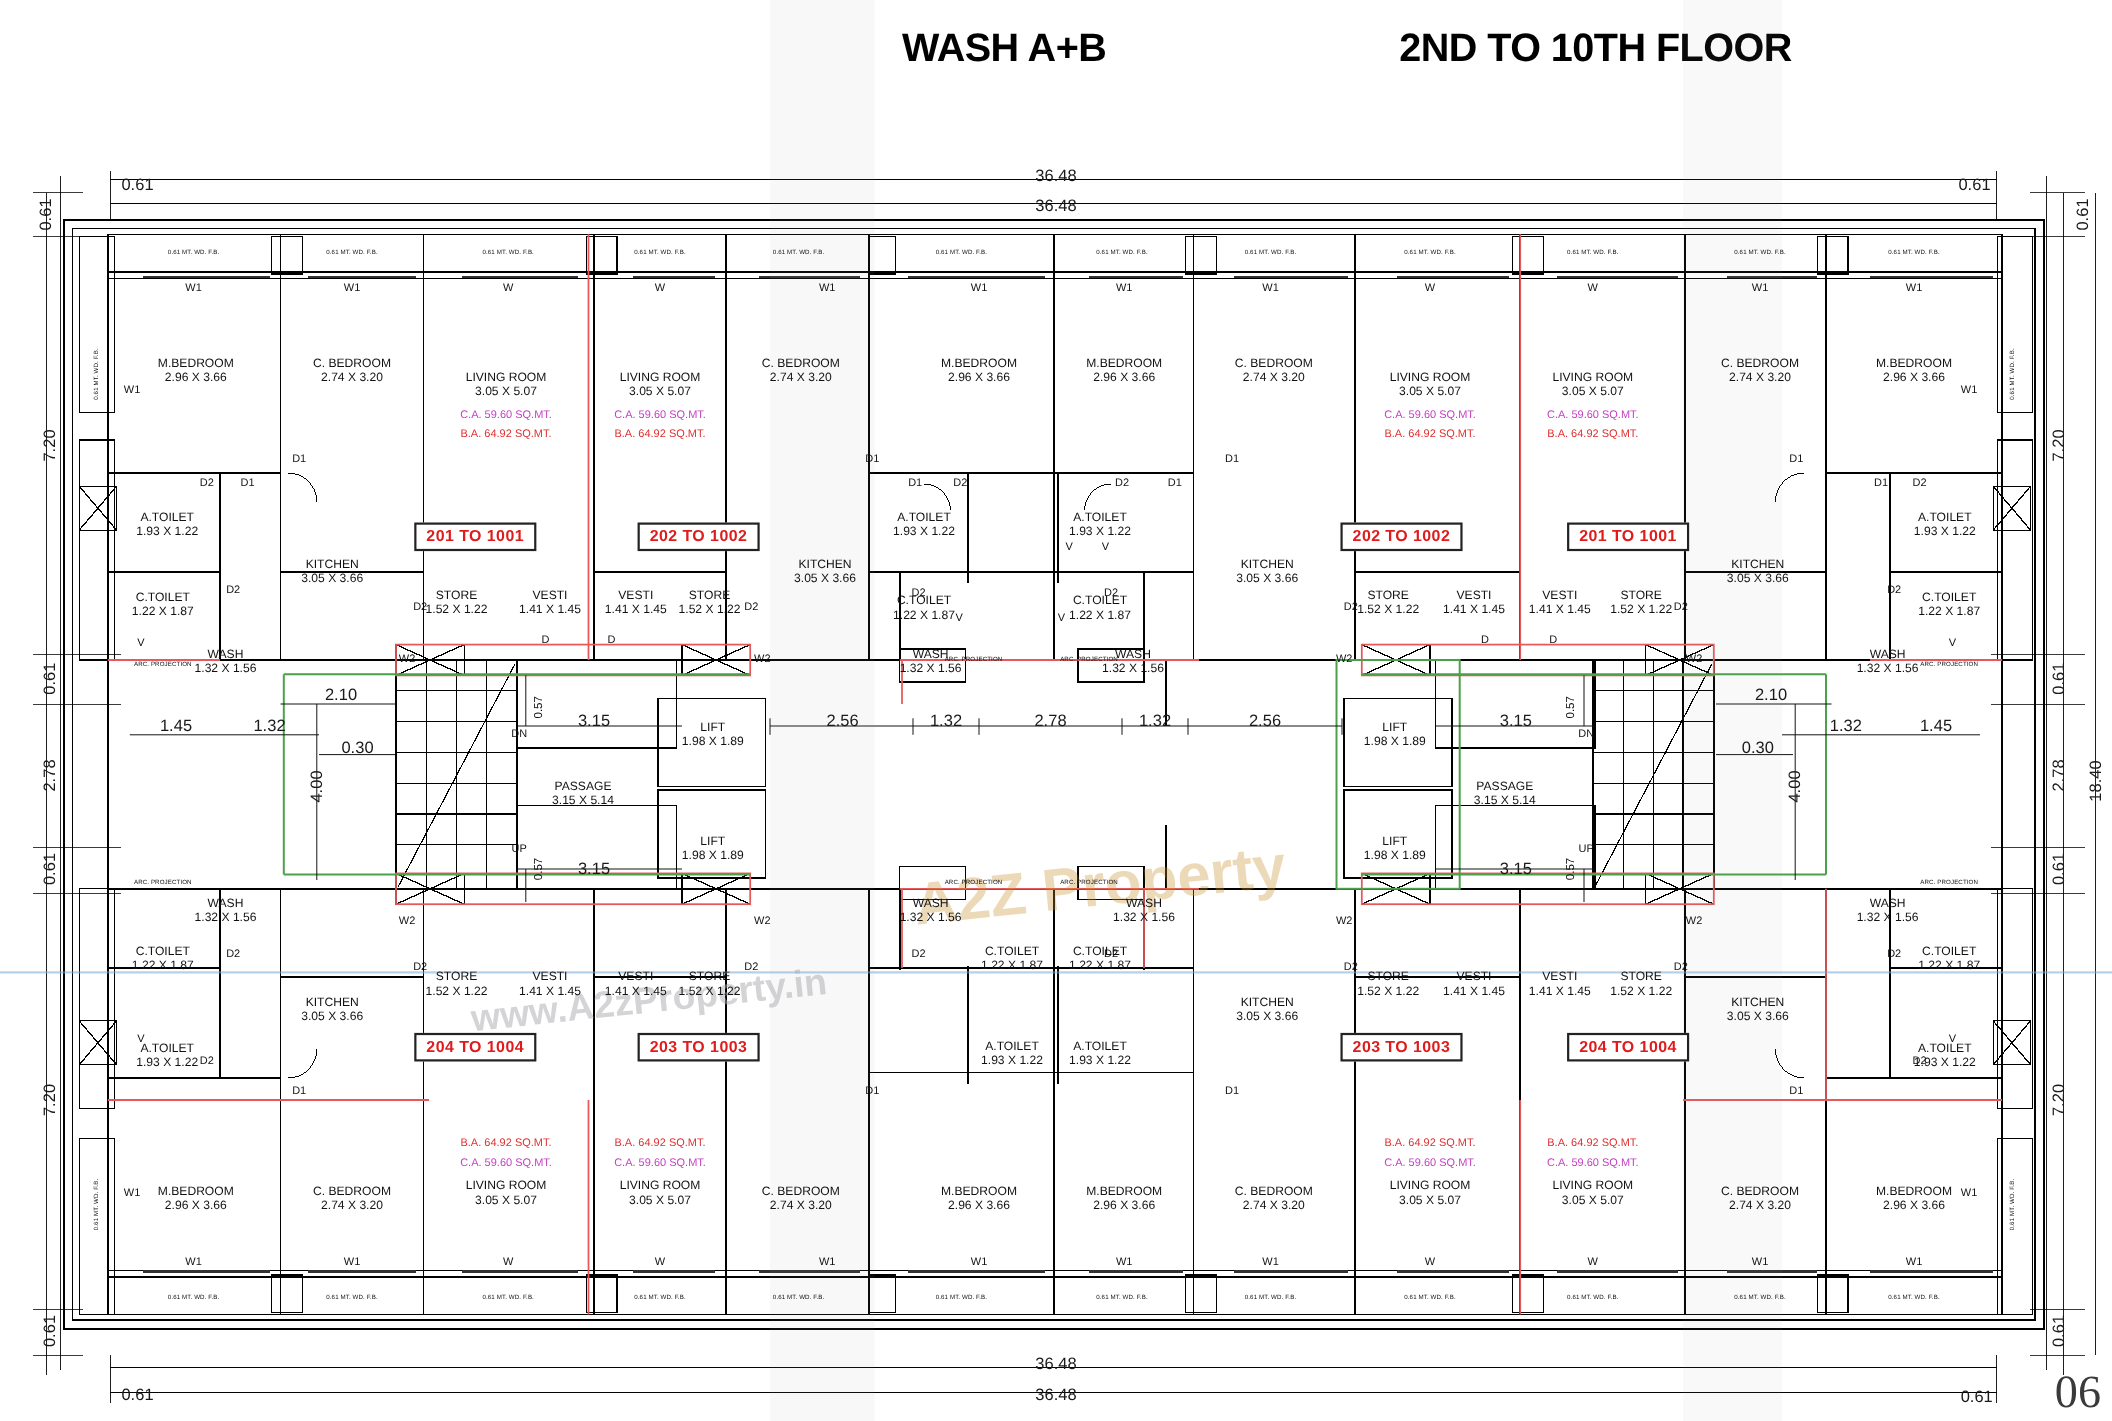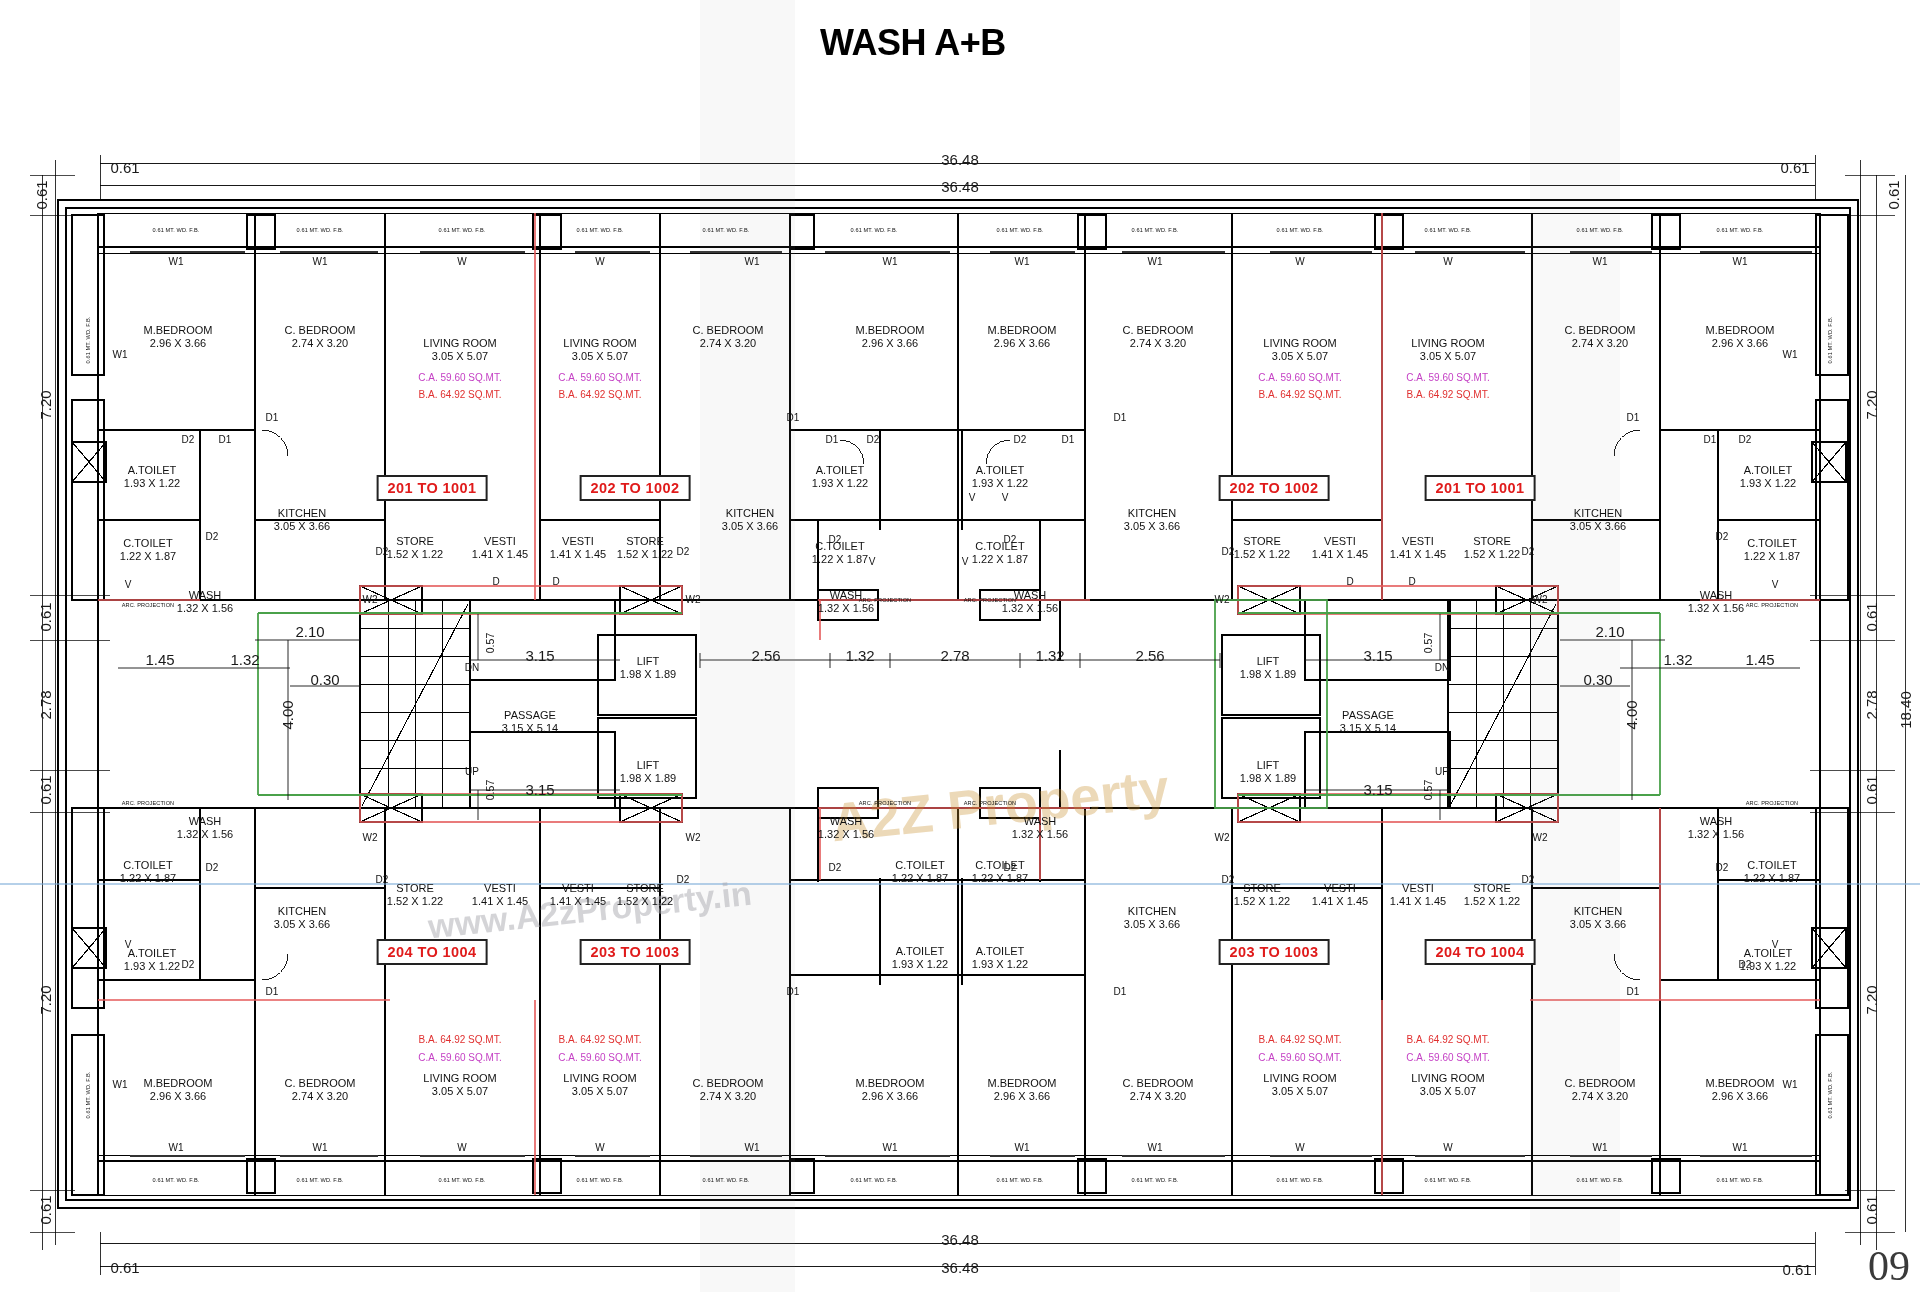--- a/index.html
+++ b/index.html
@@ -90,21 +90,22 @@
     position: absolute; left: 1530px; top: 0; width: 90px; height: 1292px;
     background: rgba(150,150,155,0.06); pointer-events: none;
   }
 </style>
 </head>
 <body>
 
 <div id="page">
 
   <div class="title" id="title-block">WASH A+B</div>
-  <div id="page-number">09</div>
+  <div class="title" id="title-floor">2ND TO 10TH FLOOR</div>
+  <div id="page-number">06</div>
 
   <svg id="plan" viewBox="0 0 1920 1292" xmlns="http://www.w3.org/2000/svg">
     <defs>
       <g id="xcross">
           <rect x="0" y="0" width="60" height="28" fill="none" stroke="#000" stroke-width="1.4"></rect>
         <line x1="0" y1="0" x2="60" y2="28" stroke="#000" stroke-width="1.2"></line>
         <line x1="0" y1="28" x2="60" y2="0" stroke="#000" stroke-width="1.2"></line>
         </g>
     </defs>
 

